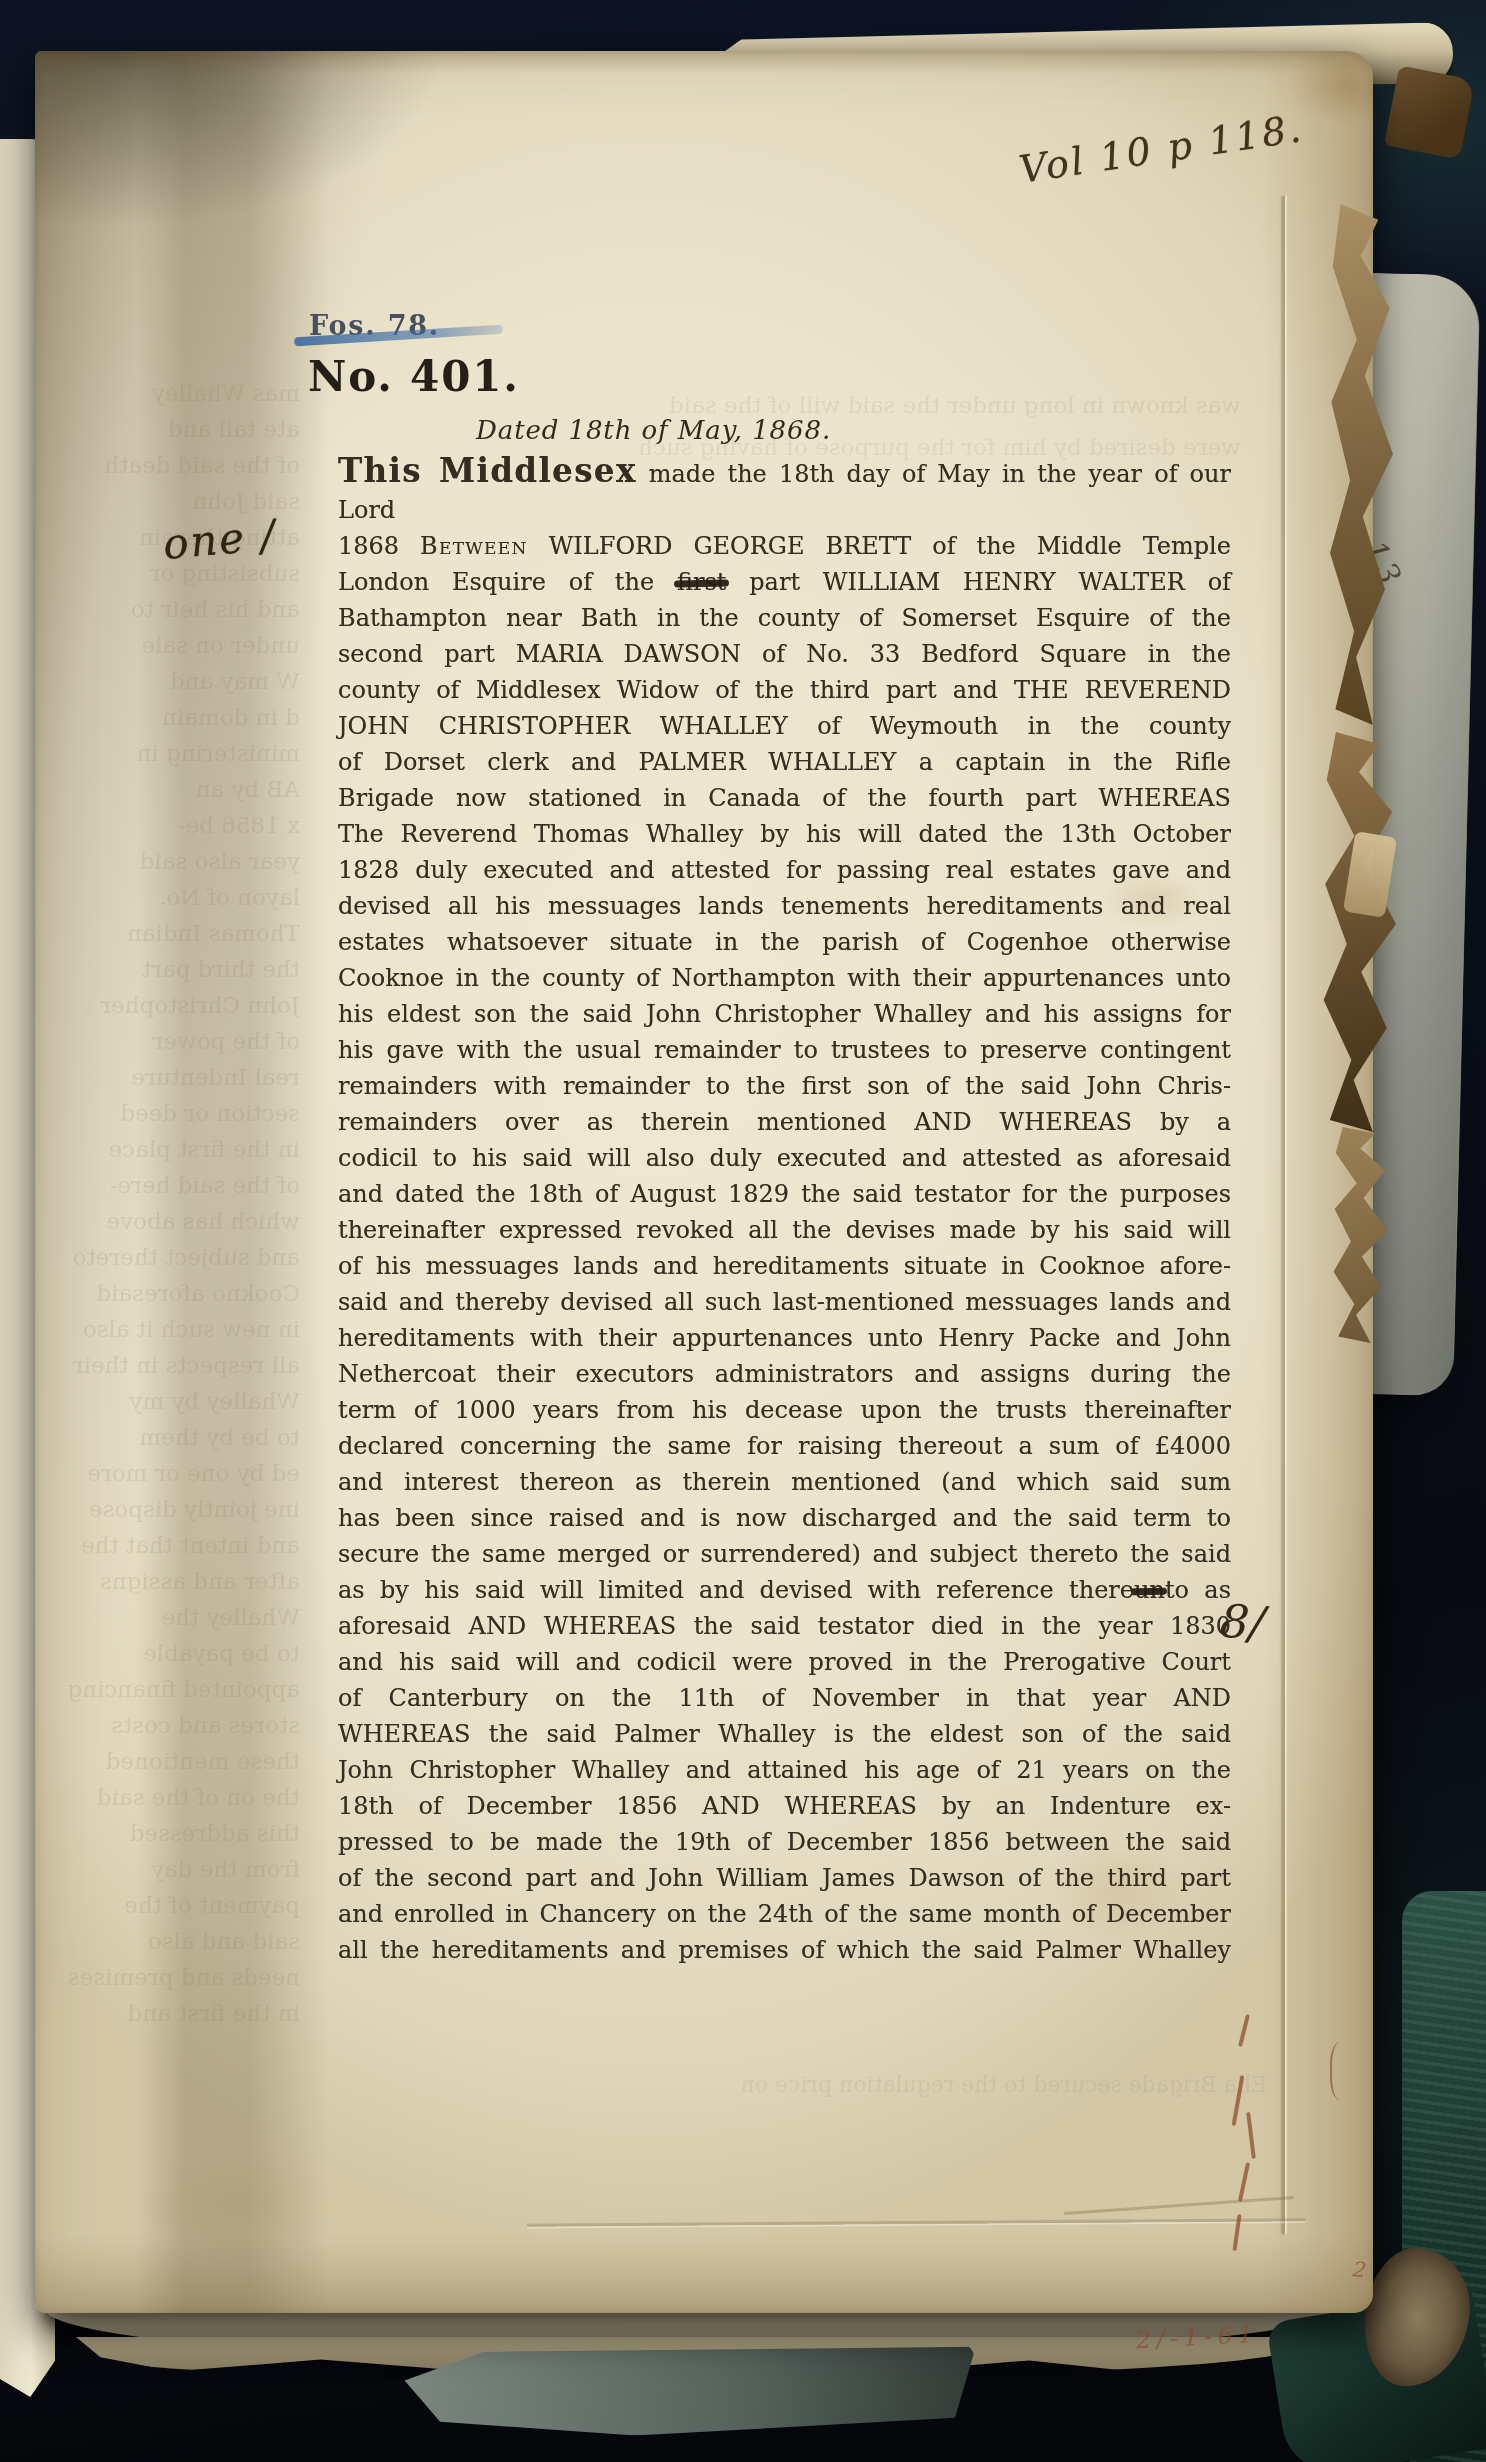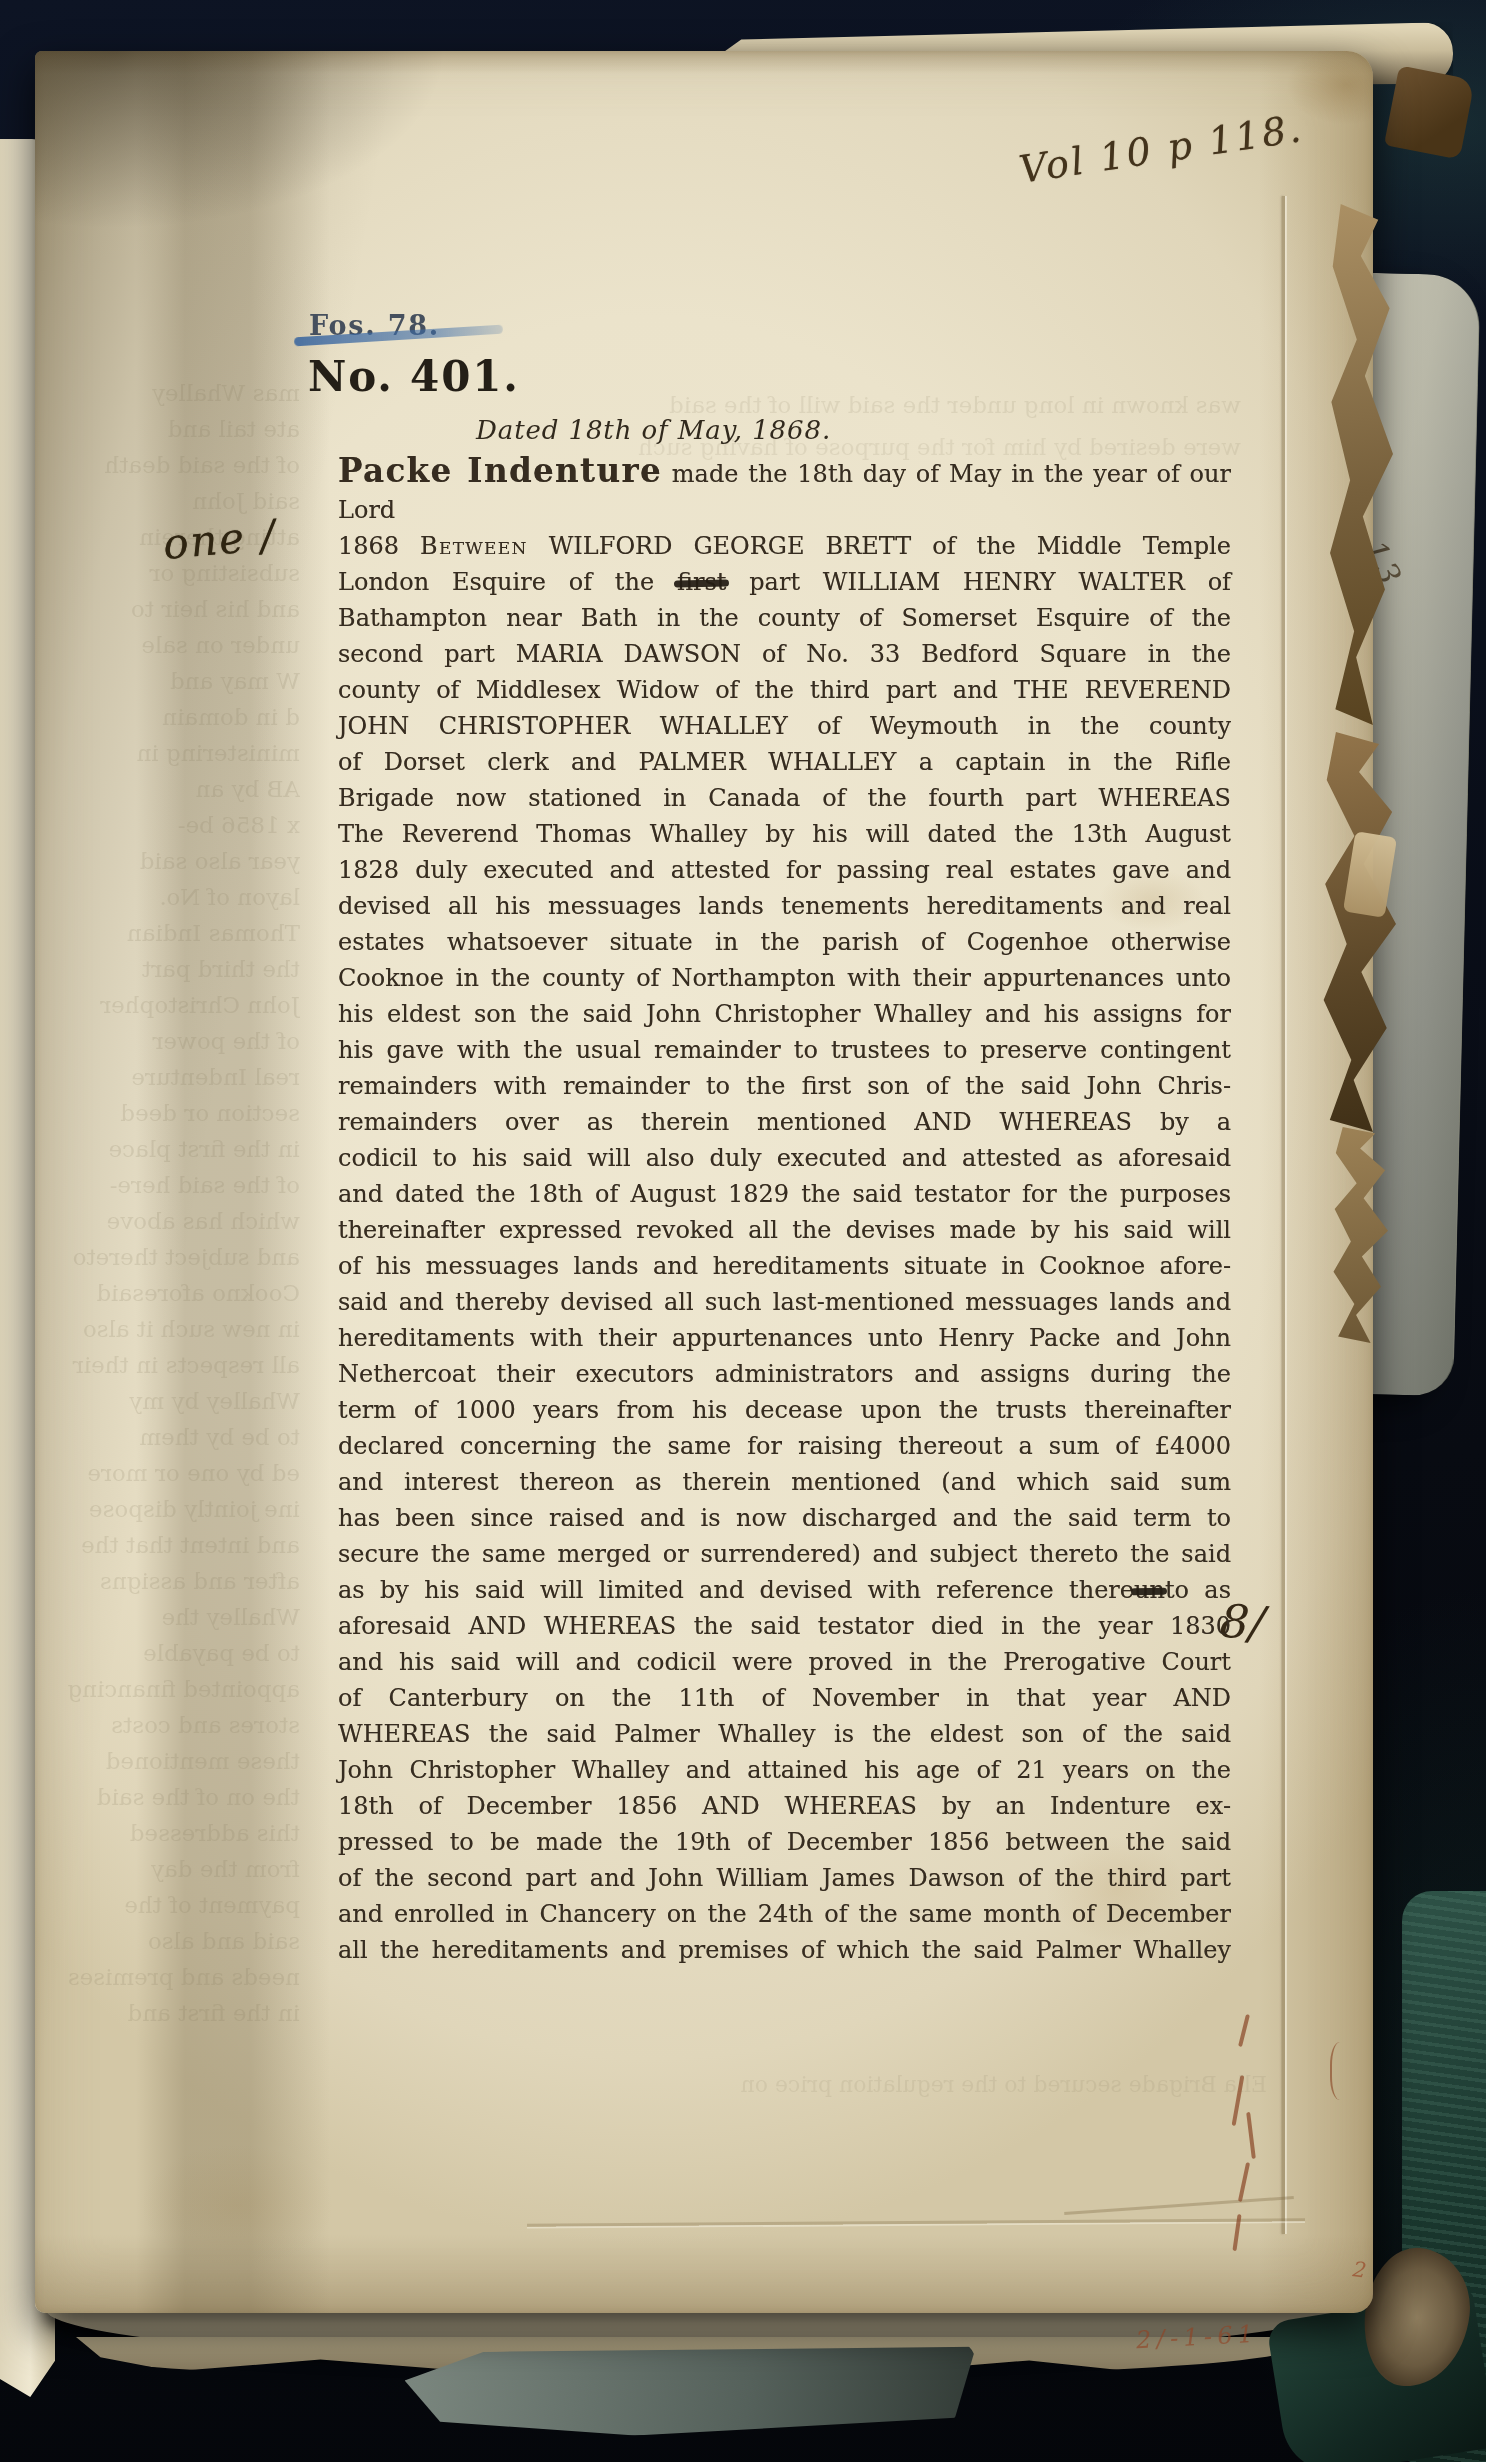--- a/index.html
+++ b/index.html
@@ -290,30 +290,30 @@
     <div class="abs hand vol-note">Vol 10 p 118.</div>
     <div class="abs hand margin-one">one /</div>
     <div class="abs hand margin-eight">8/</div>
 
     <div class="abs fos">Fos. 78.</div>
     <div class="abs blue-strike"></div>
     <div class="abs no-heading">No. 401.</div>
     <div class="abs dated-line">Dated 18th of May, 1868.</div>
 
     <div class="abs body-text">
-        <div class="bline"><span class="blackletter">Packe Indenture</span> made the 18th day of May in the year of our Lord</div>
+        <div class="bline"><span class="blackletter">This Middlesex</span> made the 18th day of May in the year of our Lord</div>
         <div class="bline">1868 <span class="smallcaps">Between</span> WILFORD GEORGE BRETT of the Middle Temple</div>
         <div class="bline">London Esquire of the <span class="struck">first</span> part WILLIAM HENRY WALTER of</div>
         <div class="bline">Bathampton near Bath in the county of Somerset Esquire of the</div>
         <div class="bline">second part MARIA DAWSON of No. 33 Bedford Square in the</div>
         <div class="bline">county of Middlesex Widow of the third part and THE REVEREND</div>
         <div class="bline">JOHN CHRISTOPHER WHALLEY of Weymouth in the county</div>
         <div class="bline">of Dorset clerk and PALMER WHALLEY a captain in the Rifle</div>
         <div class="bline">Brigade now stationed in Canada of the fourth part WHEREAS</div>
-        <div class="bline">The Reverend Thomas Whalley by his will dated the 13th August</div>
+        <div class="bline">The Reverend Thomas Whalley by his will dated the 13th October</div>
         <div class="bline">1828 duly executed and attested for passing real estates gave and</div>
         <div class="bline">devised all his messuages lands tenements hereditaments and real</div>
         <div class="bline">estates whatsoever situate in the parish of Cogenhoe otherwise</div>
         <div class="bline">Cooknoe in the county of Northampton with their appurtenances unto</div>
         <div class="bline">his eldest son the said John Christopher Whalley and his assigns for</div>
         <div class="bline">his gave with the usual remainder to trustees to preserve contingent</div>
         <div class="bline">remainders with remainder to the first son of the said John Chris-</div>
         <div class="bline">remainders over as therein mentioned AND WHEREAS by a</div>
         <div class="bline">codicil to his said will also duly executed and attested as aforesaid</div>
         <div class="bline">and dated the 18th of August 1829 the said testator for the purposes</div>

